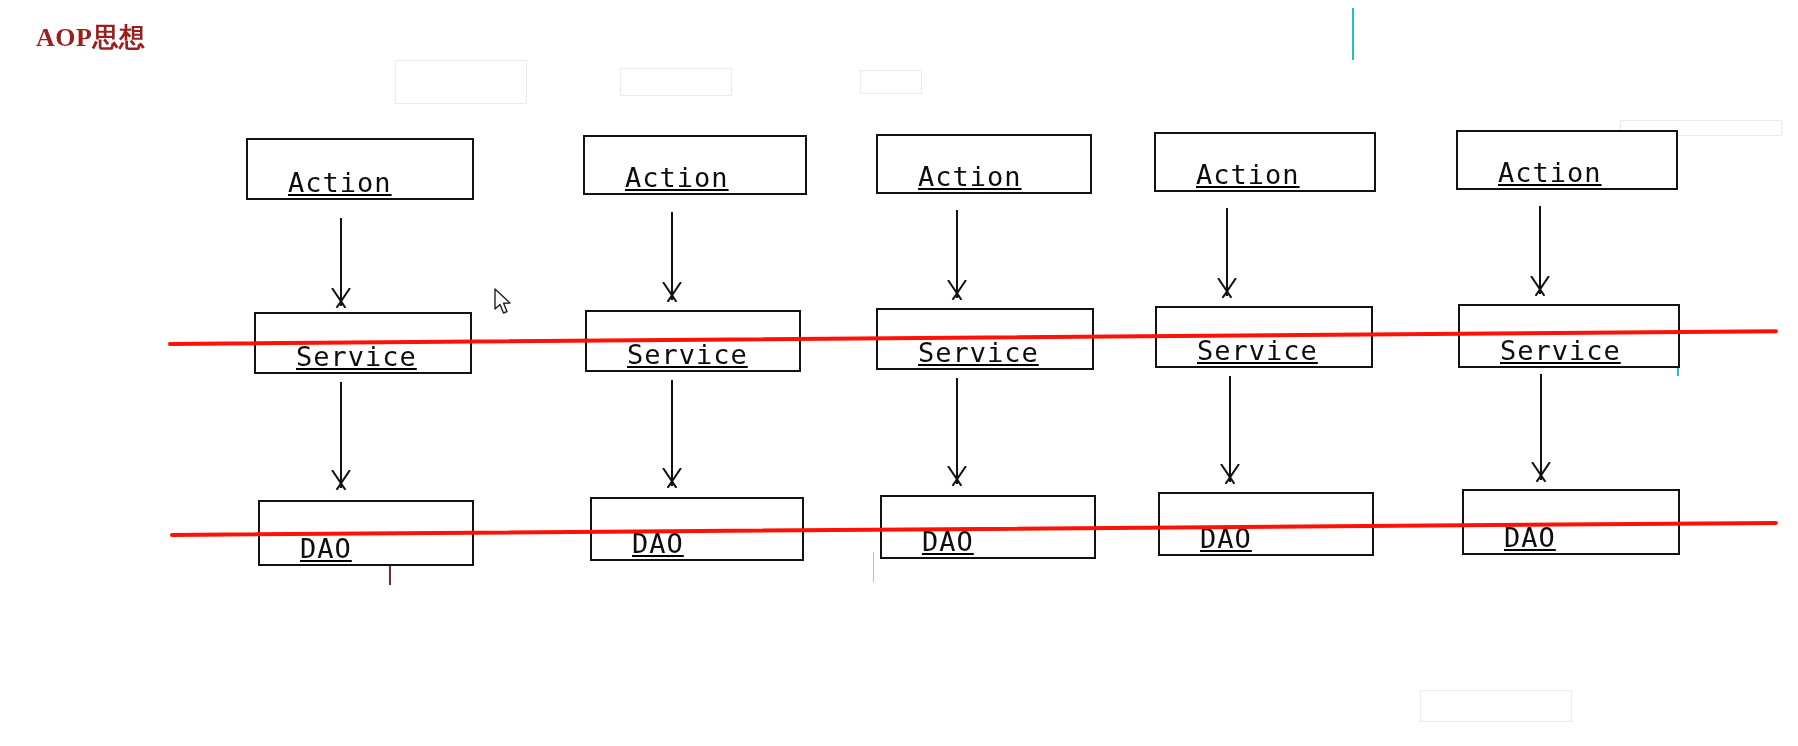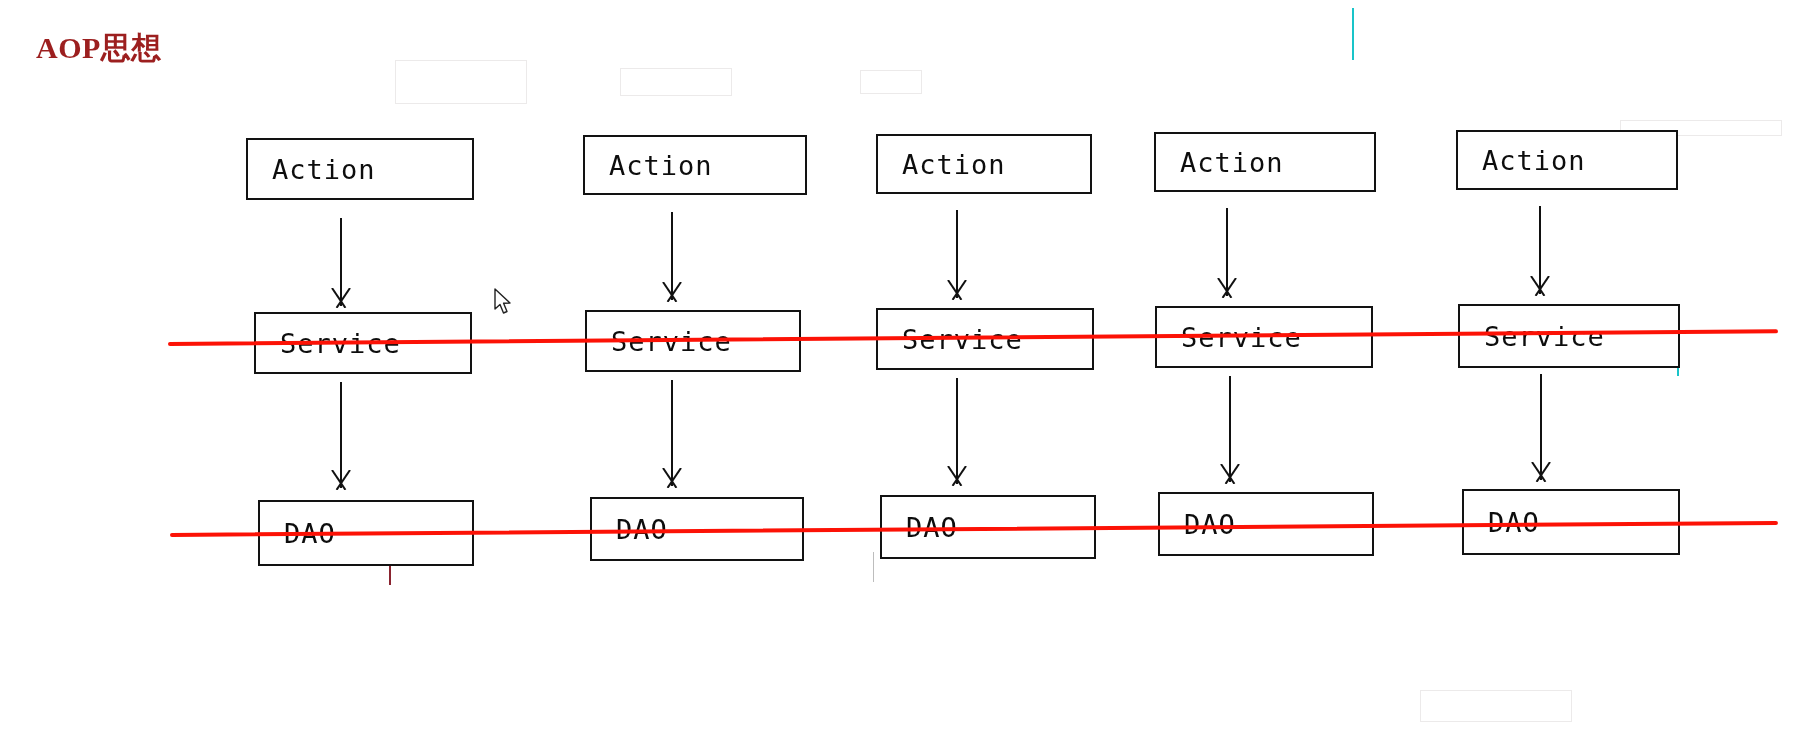--- a/index.html
+++ b/index.html
@@ -14,23 +14,23 @@
     height: 746px;
     background: #ffffff;
     overflow: hidden;
     font-family: "Liberation Sans", sans-serif;
   }
 
   
   #title-aop {
     position: absolute;
     left: 36px;
-    top: 28px;
+    top: 20px;
     font-family: "Liberation Serif", serif;
-    font-size: 30px;
+    font-size: 26px;
     font-weight: 700;
     color: #9c1f1f;
     letter-spacing: 0.5px;
     white-space: nowrap;
   }
   #title-section {
     position: absolute;
     left: 155px;
     top: 640px;
     font-family: "Liberation Sans", sans-serif;
@@ -41,22 +41,23 @@
     white-space: nowrap;
   }
 
   
   .node {
     position: absolute;
     box-sizing: border-box;
     background: #ffffff;
     border: 2px solid #121212;
     display: flex;
-    align-items: center;
-    padding-left: 24px;
+    align-items: flex-end;
+    padding-left: 40px;
+    text-decoration: underline;
   }
   .node .label {
     font-family: "DejaVu Sans Mono", "Liberation Mono", monospace;
     font-size: 27px;
     color: #0d0d0d;
     letter-spacing: 1px;
     white-space: nowrap;
   }
 
   

